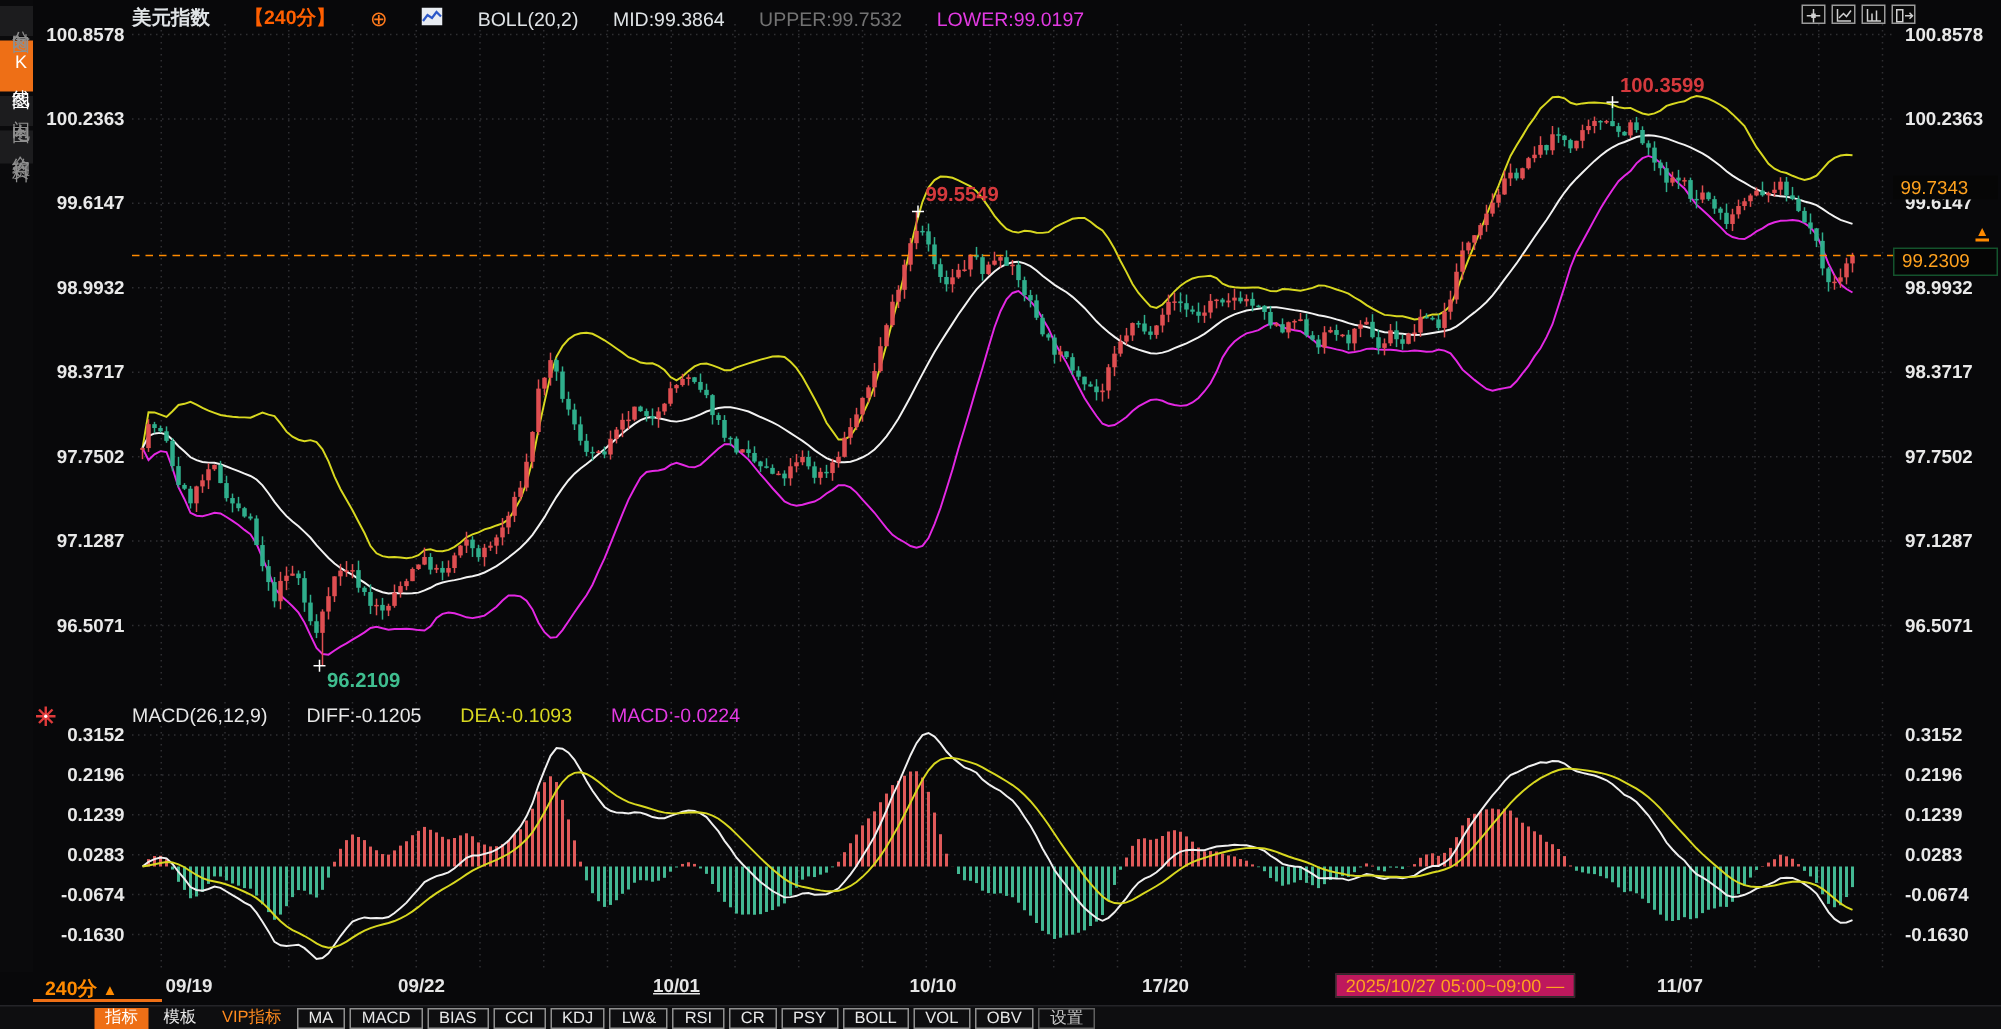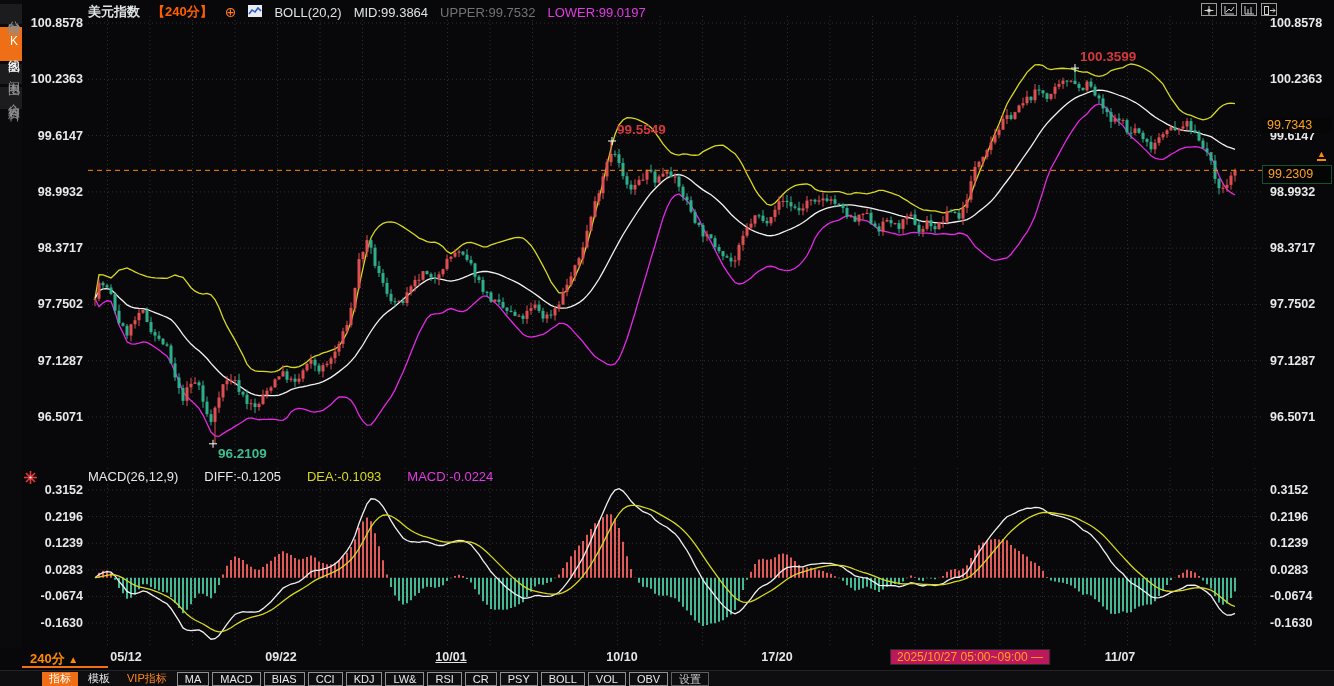--- a/index.html
+++ b/index.html
@@ -5,21 +5,21 @@
   html,body{margin:0;padding:0;background:#000;}
   .stage{position:relative;width:1334px;height:686px;background:#08080a;overflow:hidden;
          font-family:"Liberation Sans","DejaVu Sans",sans-serif;color:#e8e8e8;}
   
   .sidebar{position:absolute;left:0;top:0;width:22px;height:648px;background:#0a0a0c;z-index:6;}
   .side-tab{writing-mode:vertical-rl;text-orientation:upright;width:22px;box-sizing:border-box;
             padding:7px 0;margin-bottom:3px;text-align:center;font-size:12px;letter-spacing:2px;
             color:#8f8f8f;background:#1c1c1e;cursor:pointer;}
   .side-tab.active{background:#ee6f16;color:#fff;}
   
-  .hdr{position:absolute;left:88px;top:3px;height:18px;display:flex;align-items:center;gap:12px;
+  .hdr{position:absolute;left:88px;top:3px;height:18px;display:flex;align-items:center;gap:23px;
        font-size:13px;z-index:5;white-space:nowrap;}
   .hdr .sym{color:#dfe3e6;font-weight:bold;}
   .hdr .per{color:#ff5f00;font-weight:bold;}
   .hdr .plus{color:#ff7a1c;font-size:14px;line-height:12px;}
   .hdr .w{color:#dfe3e6;}
   .hdr .yel{color:#737373;}
   .hdr .mag{color:#e23ae2;}
   
   .winctl{position:absolute;left:1201px;top:3px;display:flex;gap:4px;z-index:7;}
   .winbtn{width:16px;height:13px;border:1px solid #9a9a9a;background:#0a0a0a;display:flex;
@@ -47,21 +47,21 @@
   .dlab{position:absolute;top:2px;transform:translateX(-50%);font-size:12.5px;color:#e6e6e6;font-weight:bold;}
   .dhl{position:absolute;top:1px;transform:translateX(-50%);font-size:12px;color:#ffa21f;
        background:#be185d;border:1px solid #2c2c2c;padding:0 6px;white-space:nowrap;}
   .wm{position:absolute;right:4px;bottom:4px;font-size:34px;font-weight:bold;color:#f2f2f2;
       letter-spacing:2px;z-index:8;line-height:36px;}
   
   .toolbar{position:absolute;left:0;top:670px;width:1334px;height:16px;background:#0e0e10;
            border-top:1px solid #242428;display:flex;align-items:center;z-index:6;box-sizing:border-box;}
   .tb{height:14px;line-height:13px;font-size:11px;padding:0 7px;margin-right:3px;cursor:pointer;
       box-sizing:border-box;white-space:nowrap;}
-  .tb.first{margin-left:42px;font-family:Liberation Serif, serif;}
+  .tb.first{margin-left:63px;font-family:Liberation Serif, serif;}
   .tb.selected{background:#ee6f16;color:#fff;}
   .tb.plain{color:#e8e8e8;}
   .tb.vip{color:#ff8a1e;}
   .tb.boxed{border:1px solid #8f8f8f;color:#e8e8e8;}
   .tb.boxed-dim{border:1px solid #5f5f5f;color:#c8c8c8;margin-left:0;}
   svg text{font-family:"Liberation Sans","DejaVu Sans",sans-serif;}
 </style>
 </head>
 <body>
 
@@ -1127,21 +1127,21 @@
 
   <div class="tag1">99.7343</div>
   <div class="alert">▲<div class="bar"></div></div>
   <div class="tag2">99.2309</div>
 
   <div class="xaxis">
     <span class="perlabel">
       <span>240分</span> <span class="tri">▲</span>
     </span>
     <div class="perline"></div>
-    <span id="dates"><span class="dlab" style="left: 126px;">05/12</span><span class="dlab" style="left: 281px;">09/22</span><span class="dlab" style="left: 451px; text-decoration: underline;">10/01</span><span class="dlab" style="left: 622px;">10/10</span><span class="dlab" style="left: 777px;">17/20</span><span class="dlab" style="left: 1120px;">11/07</span></span>
+    <span id="dates"><span class="dlab" style="left: 126px;">09/19</span><span class="dlab" style="left: 281px;">09/22</span><span class="dlab" style="left: 451px; text-decoration: underline;">10/01</span><span class="dlab" style="left: 622px;">10/10</span><span class="dlab" style="left: 777px;">17/20</span><span class="dlab" style="left: 1120px;">11/07</span></span>
     <span class="dhl" id="dhl" style="left: 970px;">2025/10/27 05:00~09:00 —</span>
   </div>
 
 
   <div class="toolbar" id="toolbar">
       <span class="tb selected first">指标</span>
       <span class="tb plain">模板</span>
       <span class="tb vip">VIP指标</span>
       <span class="tb boxed">MA</span>
       <span class="tb boxed">MACD</span>

